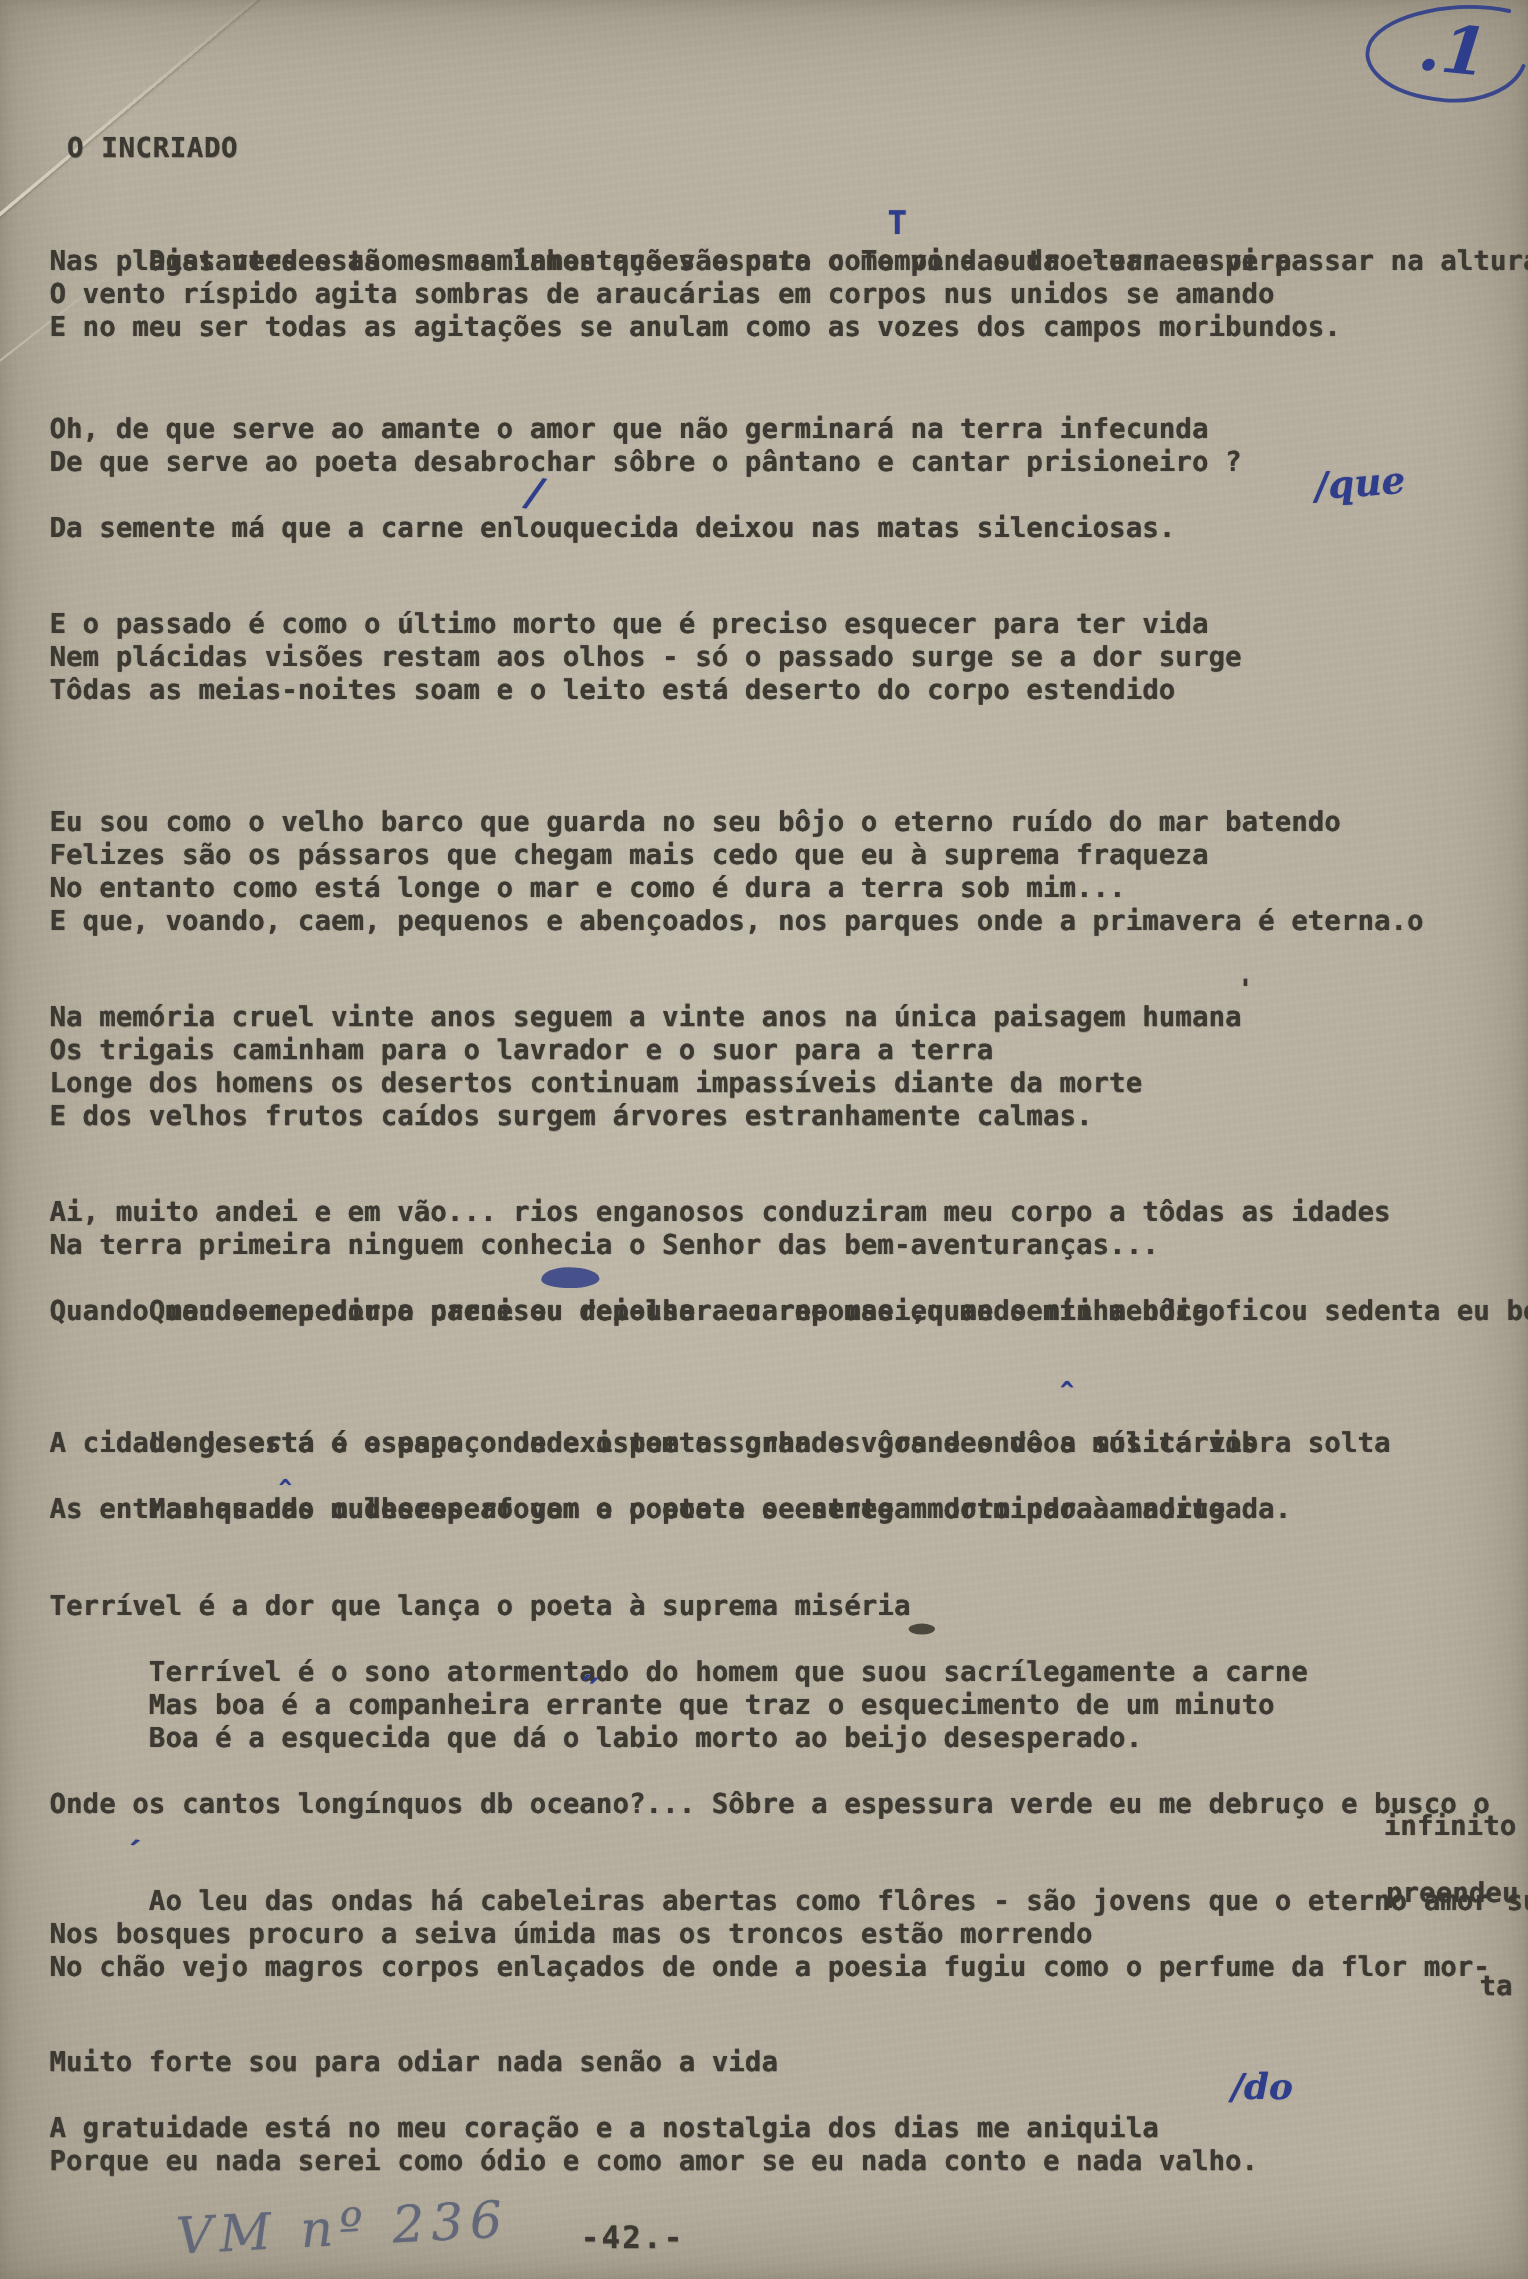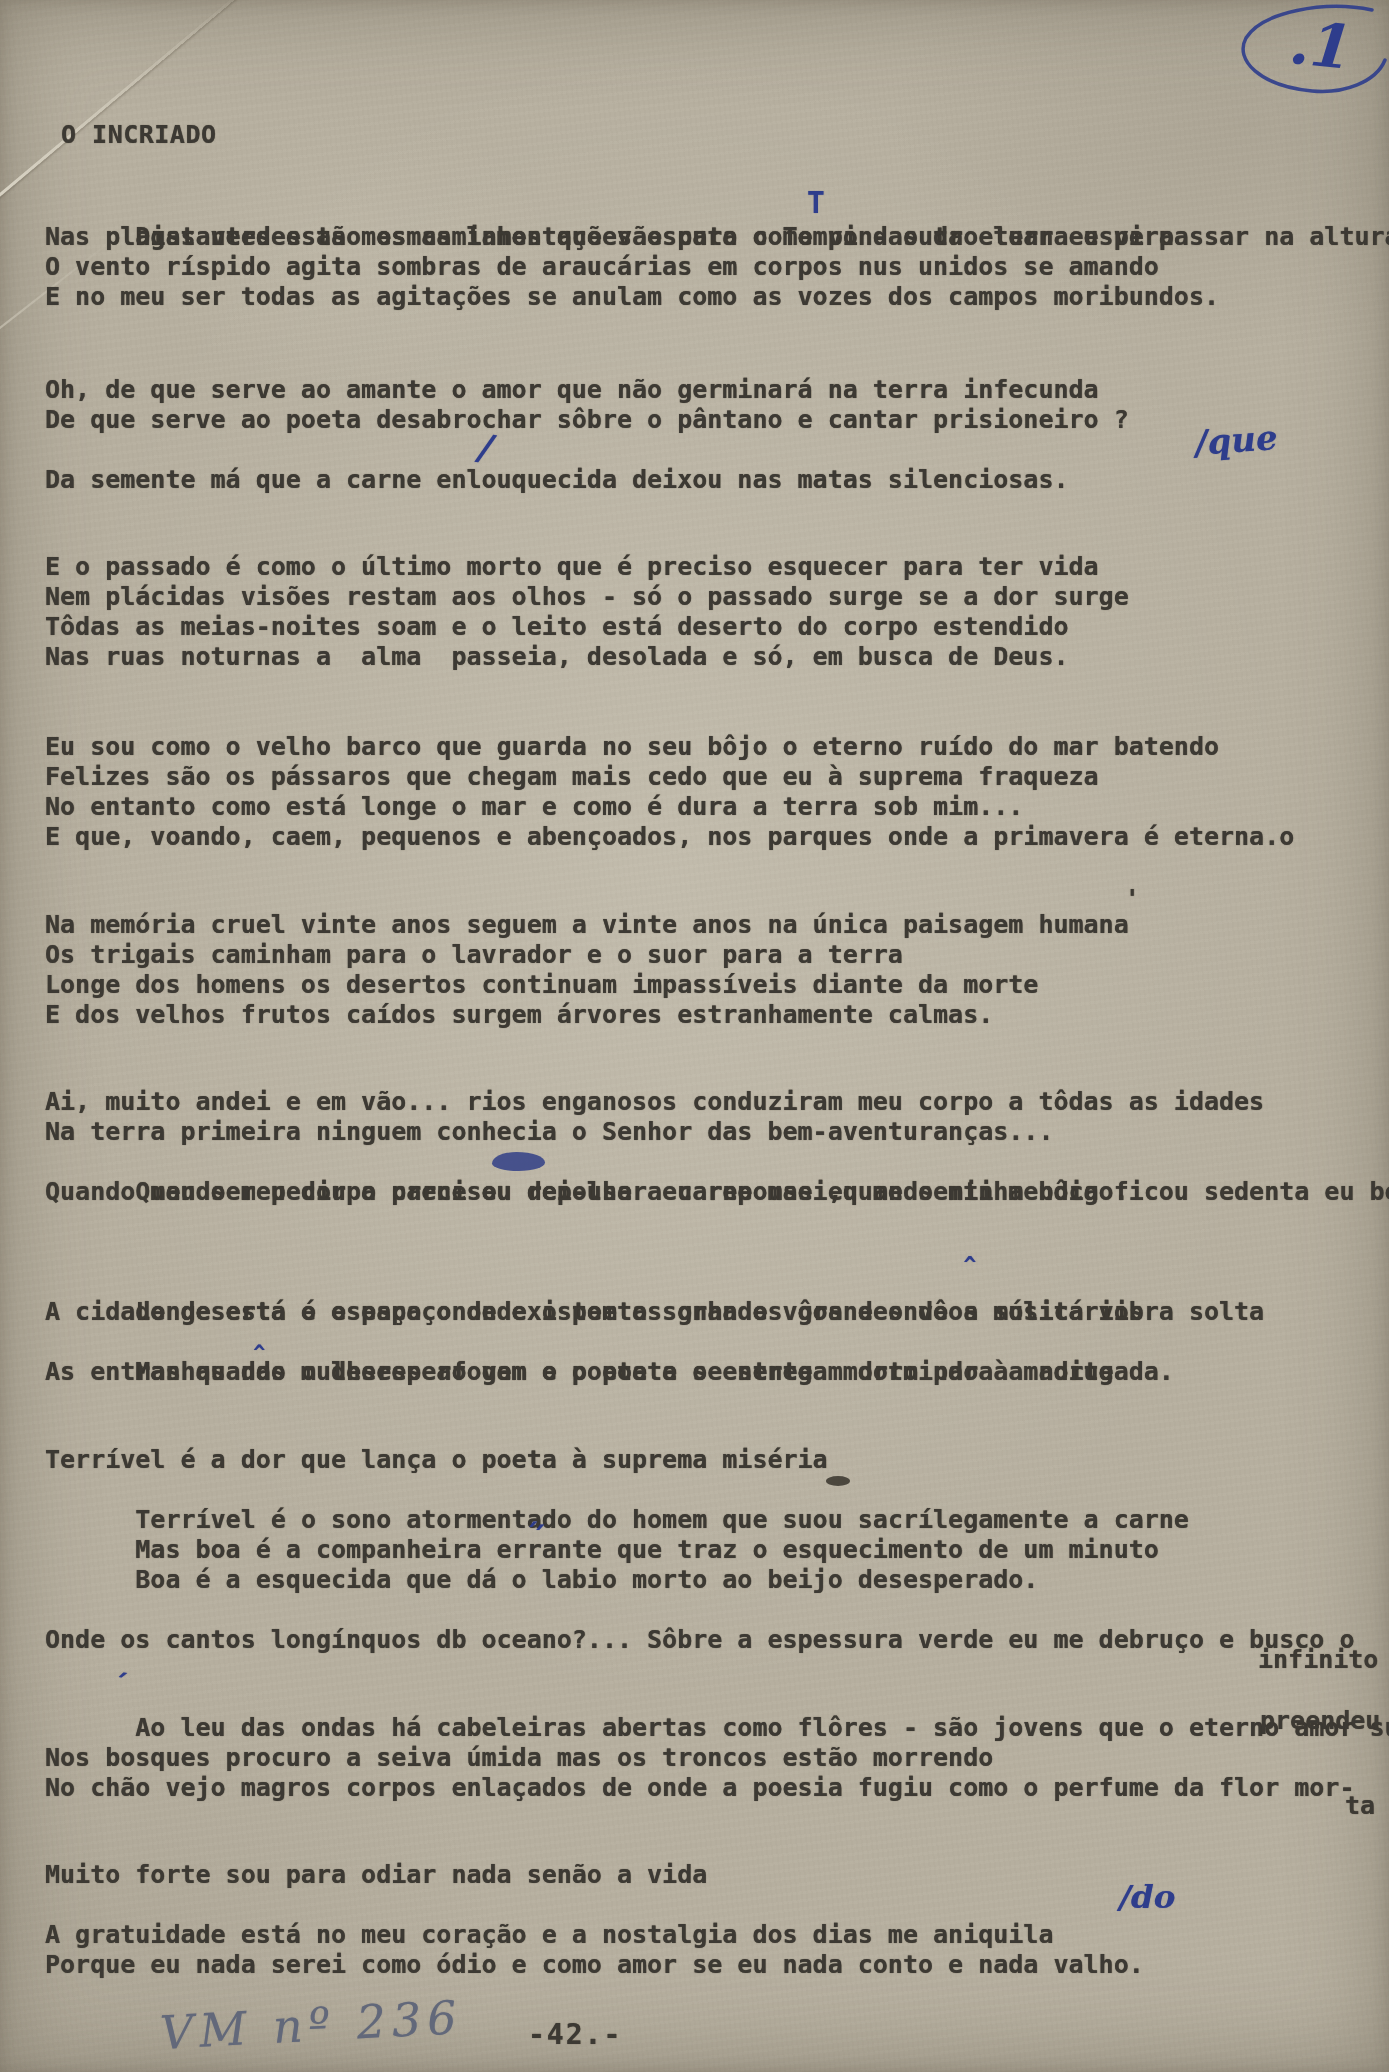--- a/index.html
+++ b/index.html
@@ -91,21 +91,20 @@
     </div>
     <div class="line"><span class="lt">Da semente má que a carne enlouquecida deixou nas matas silenciosas.</span></div>
   </div>
 
   <div class="margin-note blueink hand" style="left:1195px;top:420px">/que</div>
 
   <div class="stanza typed" style="top:552px">
     <div class="line"><span class="lt">E o passado é como o último morto que é preciso esquecer para ter vida</span></div>
     <div class="line"><span class="lt">Nem plácidas visões restam aos olhos - só o passado surge se a dor surge</span></div>
     <div class="line"><span class="lt">Tôdas as meias-noites soam e o leito está deserto do corpo estendido</span></div>
-    <div class="line"><span class="lt">Nas ruas noturnas a  alma  passeia, desolada e só, em busca de Deus.</span></div>
   </div>
 
   <div class="stanza typed" style="top:732px">
     <div class="line"><span class="lt">Eu sou como o velho barco que guarda no seu bôjo o eterno ruído do mar batendo</span></div>
     <div class="line"><span class="lt">Felizes são os pássaros que chegam mais cedo que eu à suprema fraqueza</span></div>
     <div class="line"><span class="lt">No entanto como está longe o mar e como é dura a terra sob mim...</span></div>
     <div class="line"><span class="lt">E que, voando, caem, pequenos e abençoados, nos parques onde a primavera é eterna.o</span></div>
   </div>
 
   <div class="stanza typed" style="top:910px">

